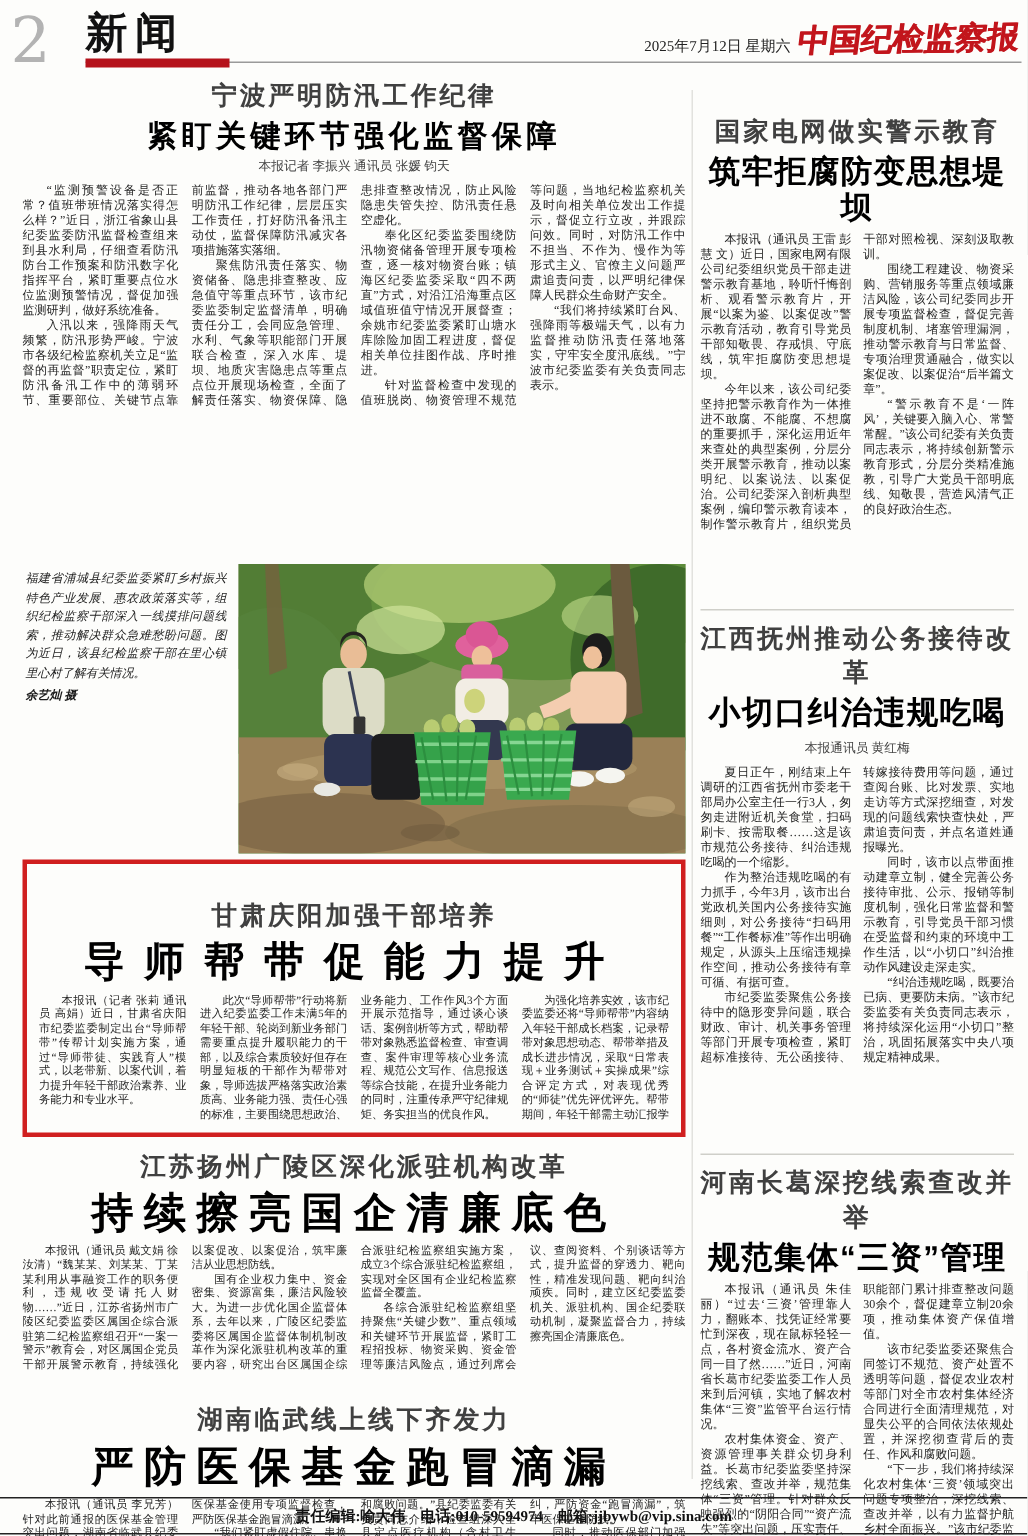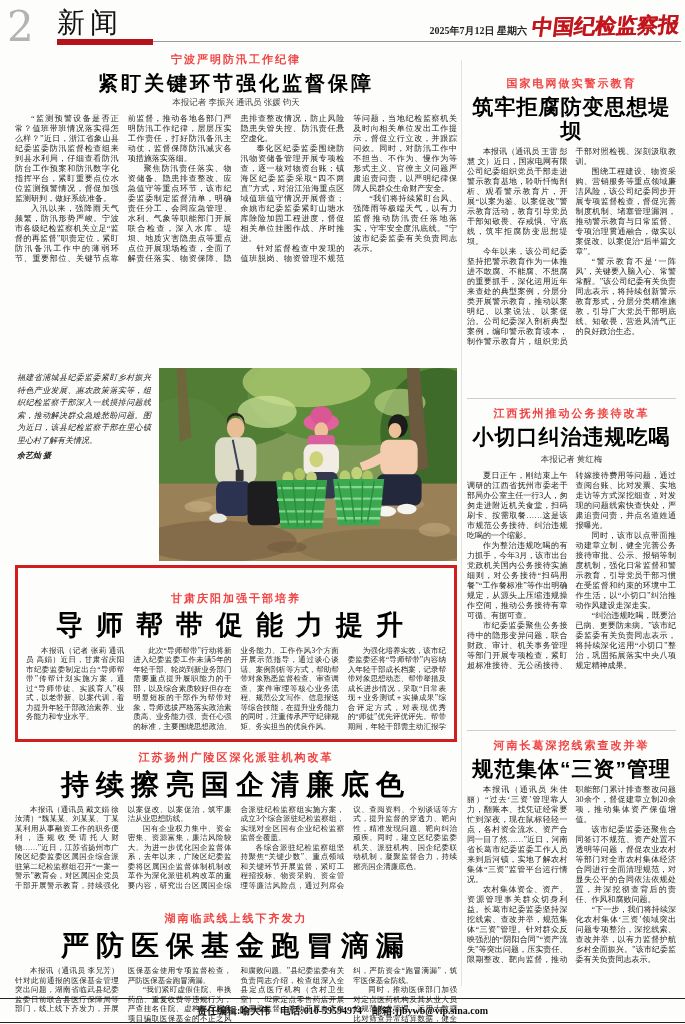--- a/index.html
+++ b/index.html
@@ -2,35 +2,35 @@
 <html><head>
 <meta charset="utf-8">
 <style>
   html,body{margin:0;padding:0;background:#e8e8e8;}
   .page{position:relative;width:685px;height:1024px;background:#fdfdfb;overflow:hidden;
         font-family:"Liberation Serif", serif;color:#1a1a1a;}
   
   .hdr{position:absolute;top:0;left:0;right:0;height:52px;}
   .pagenum{position:absolute;left:7px;top:6px;font-size:42px;line-height:1;color:#b3b3b3;
            font-family:"DejaVu Serif", serif;font-weight:400;}
-  .section{position:absolute;left:57px;top:9px;font-size:28px;line-height:1;font-weight:400;
+  .section{position:absolute;left:57px;top:9px;font-size:28px;line-height:1;font-weight:700;
            letter-spacing:5px;color:#111;}
   .hdr-rule{position:absolute;left:57px;right:4px;top:41px;height:1px;background:#9a9a9a;}
   .red-bar{position:absolute;left:57px;top:39px;width:96px;height:6px;background:#b5121b;}
-  .pubdate{position:absolute;right:158px;top:24px;font-size:10px;font-weight:700;color:#222;}
+  .pubdate{position:absolute;right:158px;top:24px;font-size:10px;font-weight:400;color:#222;}
   .masthead{position:absolute;right:6px;top:12px;font-size:21px;font-weight:900;color:#c2151c;
             transform:skewX(-8deg) rotate(-1deg);letter-spacing:0px;
             text-shadow:0.6px 0 0 #c2151c;}
   
   .main{position:absolute;top:52px;left:15px;right:9px;bottom:28px;}
   .lcol{position:absolute;left:0;top:0;width:442px;}
   .rcol{position:absolute;left:452px;top:0;width:209px;}
   .vdiv{position:absolute;left:446px;top:8px;bottom:10px;width:1px;background:#e2e2de;}
   
-  .kicker{font-size:11px;font-weight:700;text-align:center;letter-spacing:2px;color:#ef4444;
+  .kicker{font-size:17px;font-weight:700;text-align:center;letter-spacing:2px;color:#404040;
           font-family:"Liberation Sans", sans-serif;}
   .headline{font-weight:900;text-align:center;color:#000;line-height:1.12;
             font-family:"Liberation Sans", sans-serif;}
   .hl-xl{font-size:20px;letter-spacing:3px;margin:5px 0 3px;}
   .hl-wide{font-size:27px;letter-spacing:13px;margin:4px 0 5px;}
   .hl-l{font-size:28px;letter-spacing:7px;margin:4px 0 5px;}
   .hl-r{font-size:21px;letter-spacing:1px;margin:4px 0 5px;}
   .byline{font-size:8.5px;text-align:center;color:#444;margin:2px 0 5px;}
   .body{text-align:justify;overflow:hidden;font-size:8px;line-height:10px;color:#242424;}
   .body p{margin:0;text-indent:2em;}
@@ -202,21 +202,21 @@
             <p>围绕工程建设、物资采购、营销服务等重点领域廉洁风险，该公司纪委同步开展专项监督检查，督促完善制度机制、堵塞管理漏洞，推动警示教育与日常监督、专项治理贯通融合，做实以案促改、以案促治“后半篇文章”。</p>
             <p>“警示教育不是‘一阵风’，关键要入脑入心、常警常醒。”该公司纪委有关负责同志表示，将持续创新警示教育形式，分层分类精准施教，引导广大党员干部明底线、知敬畏，营造风清气正的良好政治生态。</p>
           </div>
       </div>
 
       <hr class="rhr">
 
       <div>
         <div class="kicker">江西抚州推动公务接待改革</div>
         <div class="headline hl-r">小切口纠治违规吃喝</div>
-        <div class="byline">本报记者 黄红梅</div>
+        <div class="byline">本报通讯员 黄红梅</div>
         <div class="body cols2 bodyF">
             <p>夏日正午，刚结束上午调研的江西省抚州市委老干部局办公室主任一行3人，匆匆走进附近机关食堂，扫码刷卡、按需取餐……这是该市规范公务接待、纠治违规吃喝的一个缩影。</p>
             <p>作为整治违规吃喝的有力抓手，今年3月，该市出台党政机关国内公务接待实施细则，对公务接待“扫码用餐”“工作餐标准”等作出明确规定，从源头上压缩违规操作空间，推动公务接待有章可循、有据可查。</p>
             <p>市纪委监委聚焦公务接待中的隐形变异问题，联合财政、审计、机关事务管理等部门开展专项检查，紧盯超标准接待、无公函接待、转嫁接待费用等问题，通过查阅台账、比对发票、实地走访等方式深挖细查，对发现的问题线索快查快处，严肃追责问责，并点名道姓通报曝光。</p>
             <p>同时，该市以点带面推动建章立制，健全完善公务接待审批、公示、报销等制度机制，强化日常监督和警示教育，引导党员干部习惯在受监督和约束的环境中工作生活，以“小切口”纠治推动作风建设走深走实。</p>
             <p>“纠治违规吃喝，既要治已病、更要防未病。”该市纪委监委有关负责同志表示，将持续深化运用“小切口”整治，巩固拓展落实中央八项规定精神成果。</p>
           </div>
       </div>
 
       <hr class="rhr">

